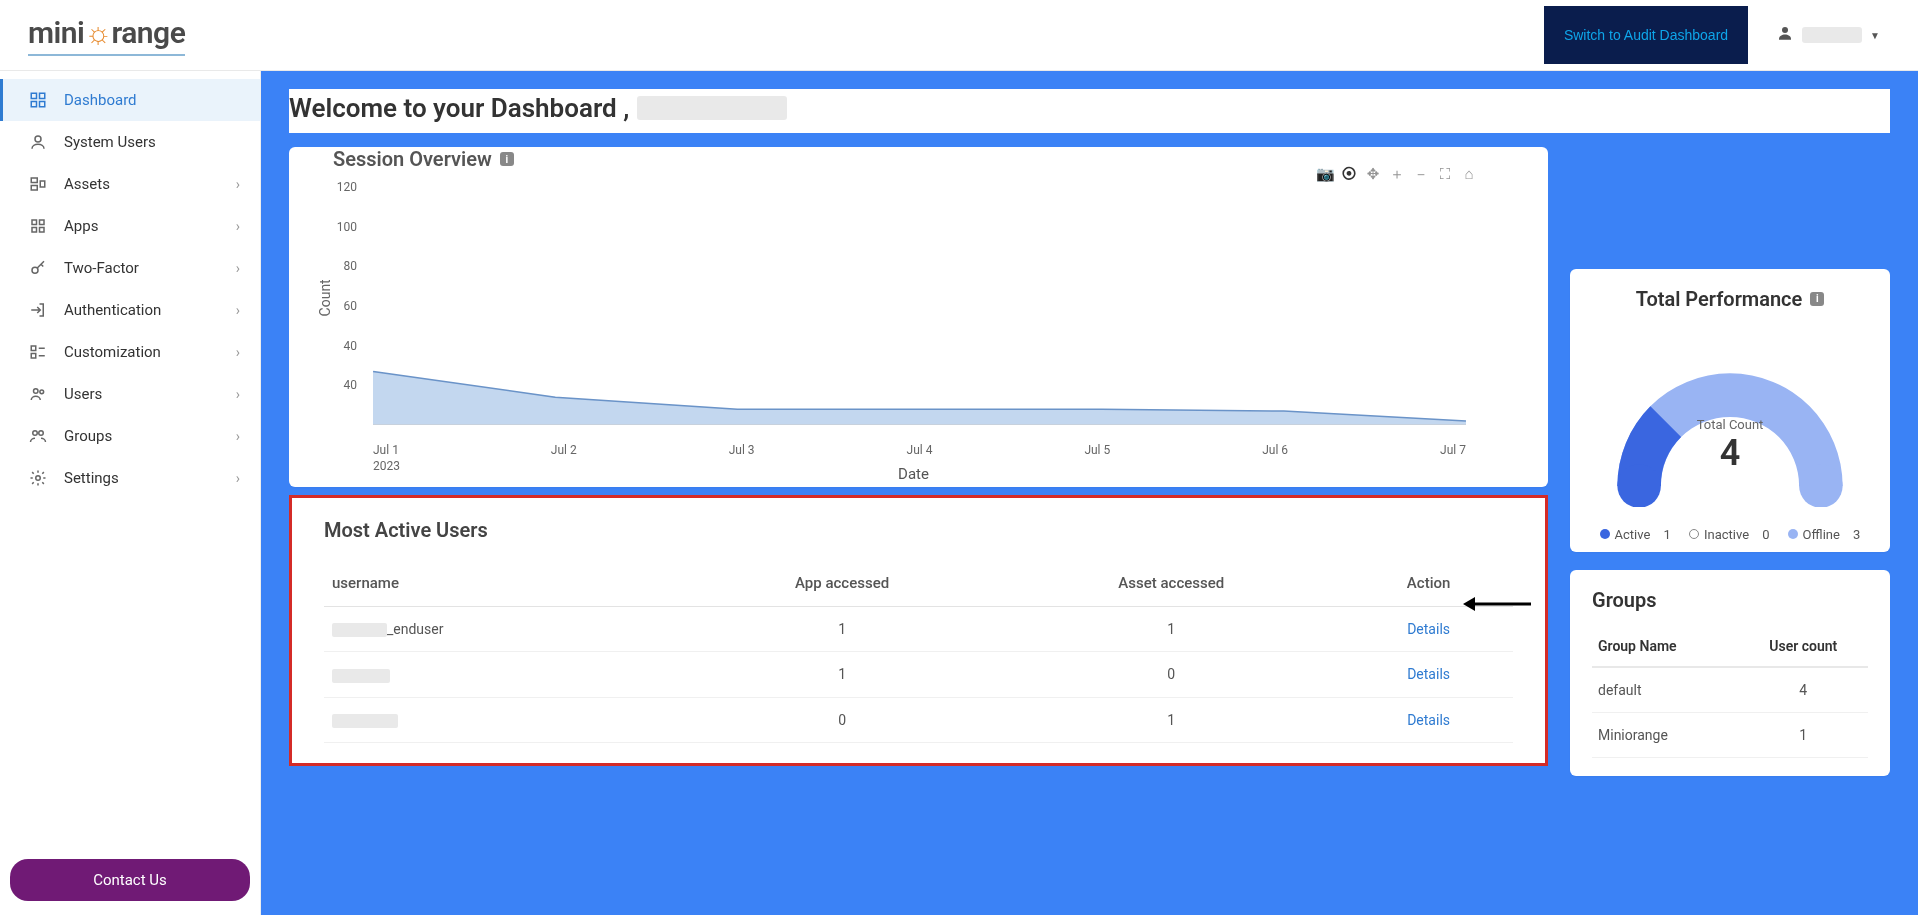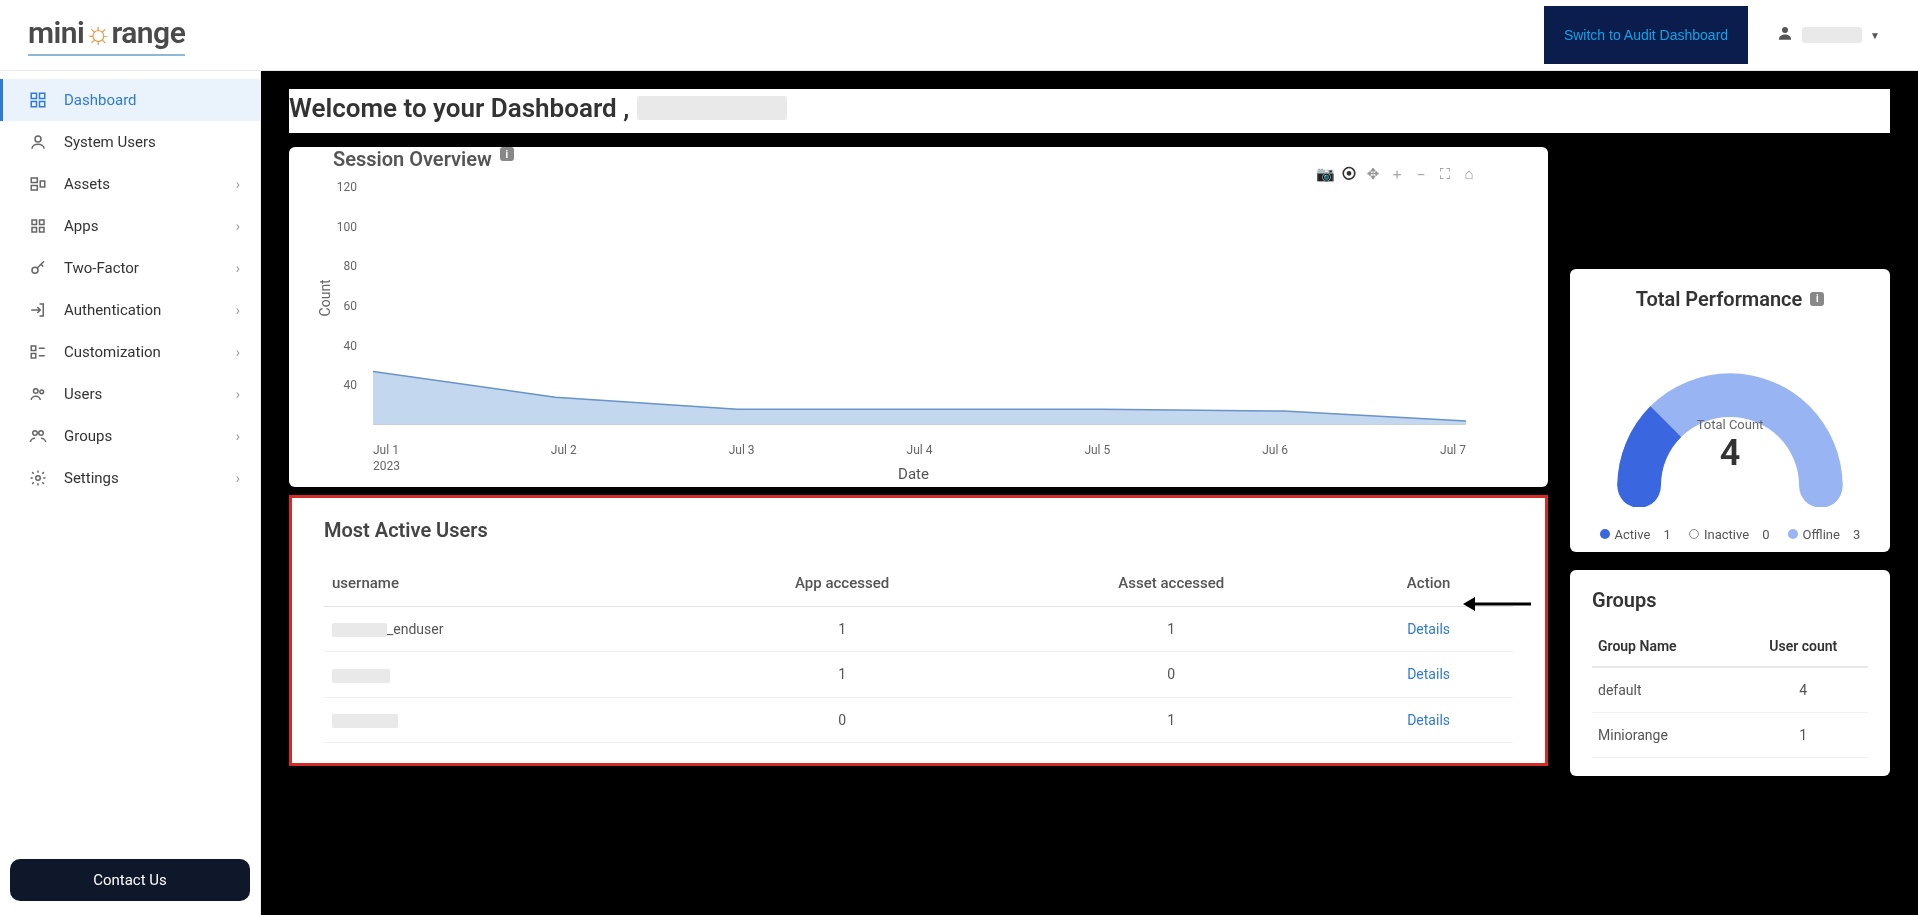--- a/index.html
+++ b/index.html
@@ -77,32 +77,32 @@
     background: #eaf3fb;
     color: #2f7bd1;
     border-left: 3px solid #2f7bd1;
     padding-left: 25px;
   }
   .nav-item .nav-icon { width: 20px; display:flex; align-items:center; justify-content:center; color:#666; }
   .nav-item.active .nav-icon { color:#2f7bd1; }
   .nav-item .chevron { margin-left: auto; color: #999; font-size: 14px; }
   .contact-btn {
     margin: 0 10px 14px 10px;
-    background: #0f172a;
+    background: #701a75;
     color: #fff;
     text-align: center;
     padding: 12px;
-    border-radius: 10px;
+    border-radius: 18px;
     font-size: 15px;
     cursor: pointer;
   }
 
   .content {
     flex: 1;
-    background: #000000;
+    background: #3b82f6;
     padding: 18px 28px;
     position: relative;
     display: flex;
     flex-direction: column;
     overflow: hidden;
   }
   .welcome {
     font-size: 26px;
     font-weight: 600;
     color: #333;
@@ -128,21 +128,21 @@
 
   .card {
     background: #fff;
     border-radius: 6px;
     padding: 18px 22px;
     box-shadow: 0 1px 2px rgba(0,0,0,0.04);
   }
   .session-card { position: relative; padding: 0 22px 10px 22px;}
   .session-card h2 {
     font-size: 20px; font-weight: 600; color:#555; margin: 0 0 4px 22px;
-    display:flex; gap:8px;
+    display:flex; align-items:center; gap:8px;
   }
   .info-icon {
     display:inline-flex; width:14px; height:14px; border-radius:3px;
     background:#888; color:#fff; font-size:10px; align-items:center; justify-content:center;
     font-weight:bold;
   }
 
   .chart-toolbar {
     position: absolute; right: 70px; top: 18px;
     display:flex; gap:6px; color:#949494;

